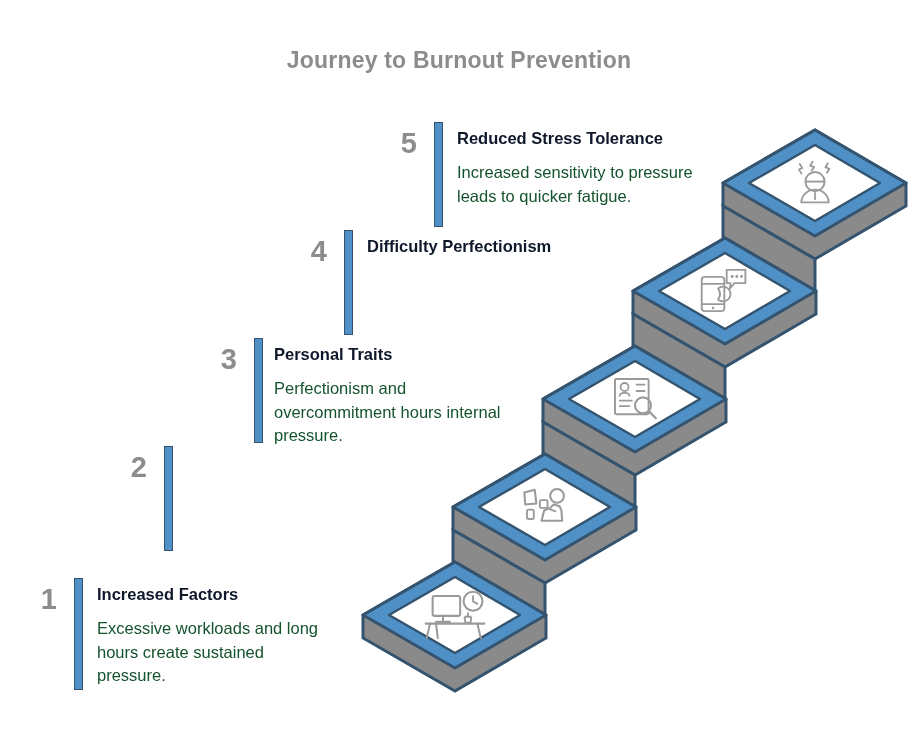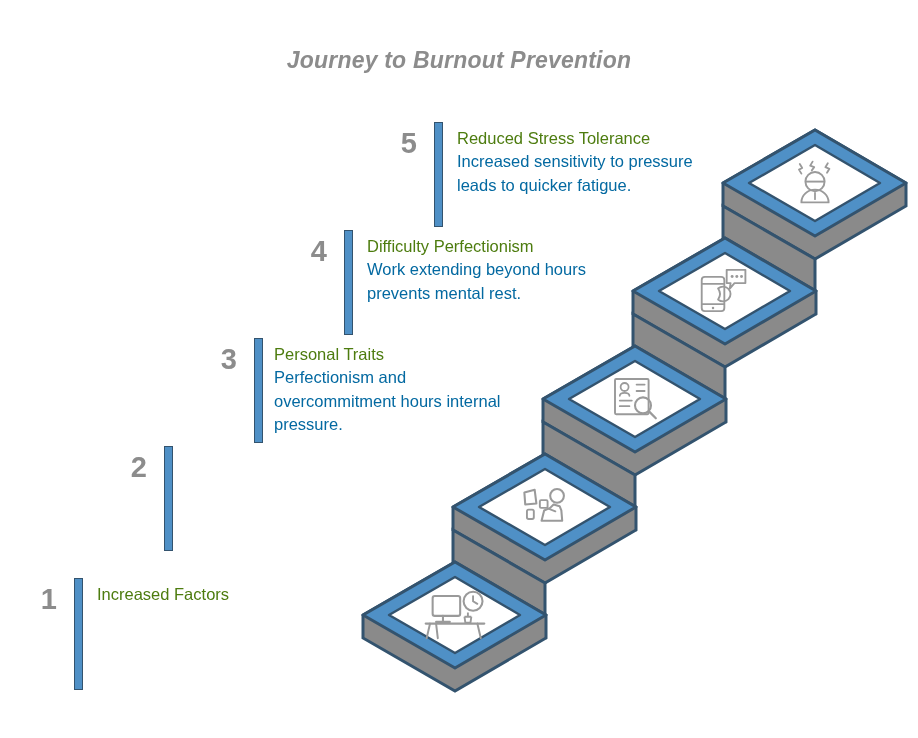--- a/index.html
+++ b/index.html
@@ -19,21 +19,20 @@
   #title {
     position: absolute;
     left: 0;
     top: 47px;
     width: 918px;
     text-align: center;
     font-size: 23px;
     font-weight: bold;
     color: #8c8c8c;
     letter-spacing: 0.2px;
-    font-style: italic;
   }
 
   
   #stairs {
     position: absolute;
     left: 0;
     top: 0;
     width: 918px;
     height: 738px;
     pointer-events: none;
@@ -57,29 +56,29 @@
     width: 9px;
     background: #4f90c6;
     border: 1.6px solid #33536e;
     box-sizing: border-box;
   }
   .step-body {
     position: absolute;
   }
   .step-title {
     font-size: 16.5px;
-    font-weight: normal;
-    color: #4d7c0f;
+    font-weight: bold;
+    color: #0f172a;
     line-height: 1.25;
     white-space: nowrap;
   }
   .step-desc {
-    margin-top: 1px;
+    margin-top: 12px;
     font-size: 16.5px;
-    color: #0369a1;
+    color: #14532d;
     line-height: 1.45;
   }
 </style>
 </head>
 <body>
 
 <div id="title">Journey to Burnout Prevention</div>
 
 <svg id="stairs" viewBox="0 0 918 738">
   <defs>
@@ -227,21 +226,20 @@
     <div class="step-title">Reduced Stress Tolerance</div>
     <div class="step-desc">Increased sensitivity to pressure leads to quicker fatigue.</div>
   </div>
 </div>
 
 <div class="step-text">
   <div class="step-num" style="left:281px; top:237px;">4</div>
   <div class="accent-bar" style="left:344px; top:230px; height:105px;"></div>
   <div class="step-body" style="left:367px; top:236px; width:230px;">
     <div class="step-title">Difficulty Perfectionism</div>
-    <div class="step-desc">Work extending beyond hours prevents mental rest.</div>
   </div>
 </div>
 
 <div class="step-text">
   <div class="step-num" style="left:191px; top:345px;">3</div>
   <div class="accent-bar" style="left:254px; top:338px; height:105px;"></div>
   <div class="step-body" style="left:274px; top:344px; width:228px;">
     <div class="step-title">Personal Traits</div>
     <div class="step-desc">Perfectionism and overcommitment hours internal pressure.</div>
   </div>
@@ -252,14 +250,15 @@
   <div class="accent-bar" style="left:164px; top:446px; height:105px;"></div>
   <div class="step-body" style="left:187px; top:452px; width:216px;">
   </div>
 </div>
 
 <div class="step-text">
   <div class="step-num" style="left:11px; top:585px;">1</div>
   <div class="accent-bar" style="left:74px; top:578px; height:112px;"></div>
   <div class="step-body" style="left:97px; top:584px; width:232px;">
     <div class="step-title">Increased Factors</div>
+    <div class="step-desc">Excessive workloads and long hours create sustained pressure.</div>
   </div>
 </div>
 
 </body></html>

